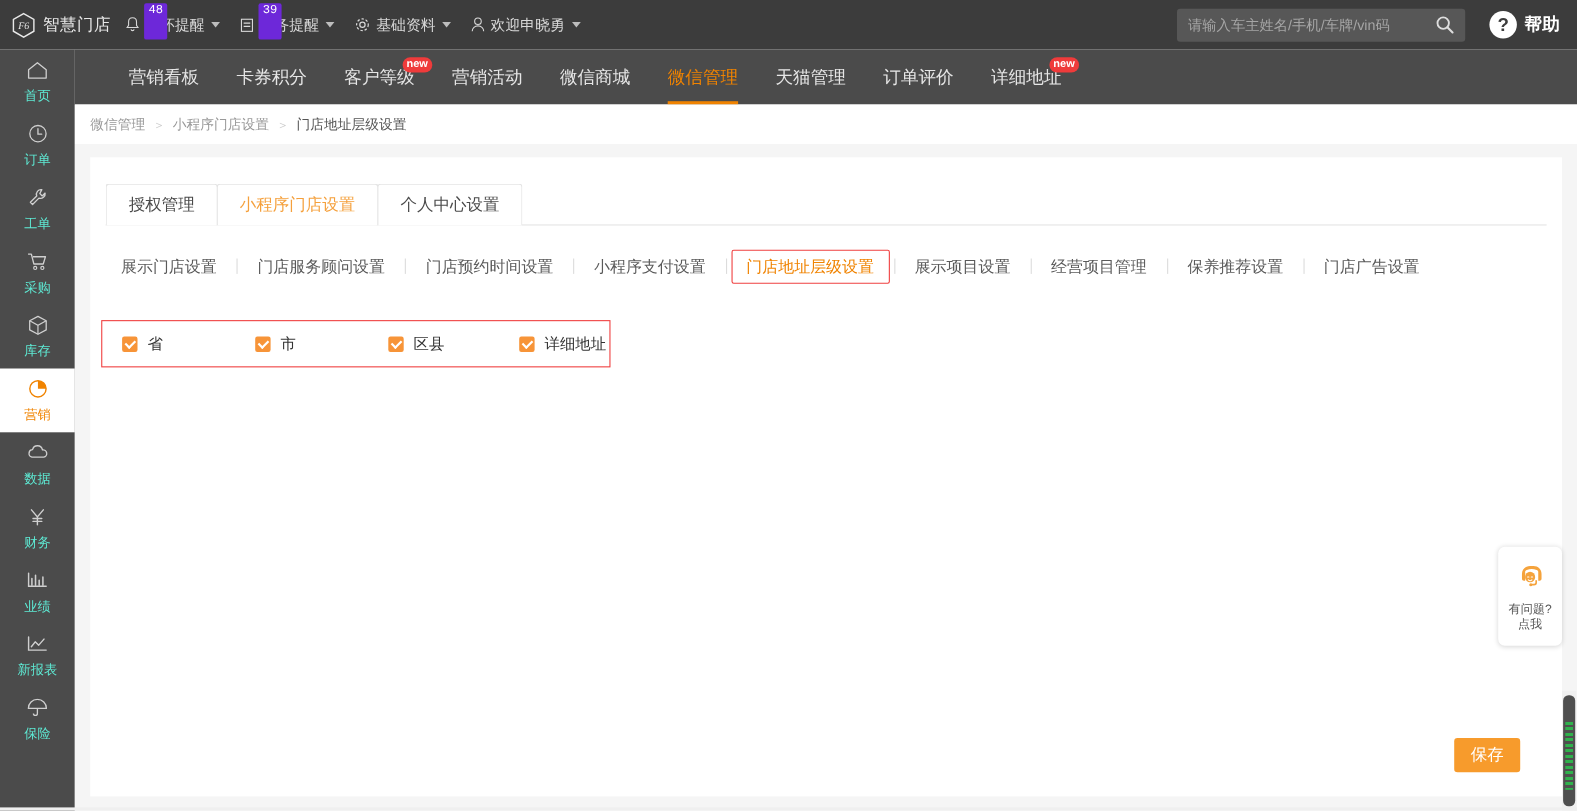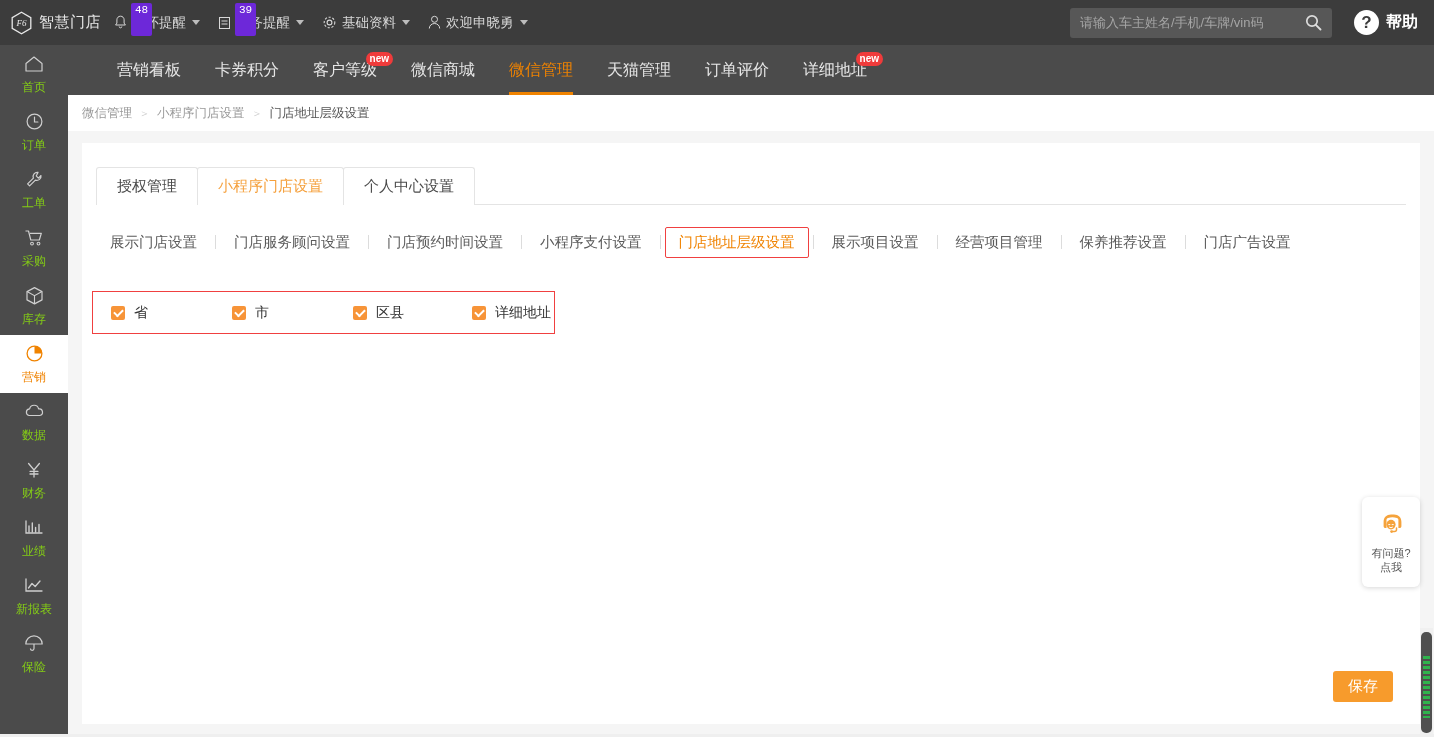--- a/index.html
+++ b/index.html
@@ -67,21 +67,21 @@
   }
   .help-label { color: #fff; font-size: 16px; font-weight: bold; }
 
   
   .sidebar {
     position: absolute; top: 45px; left: 0; width: 68px; height: 692px;
     background: #4b4b4b;
   }
   .side-item {
     height: 58px; display: flex; flex-direction: column; align-items: center;
-    justify-content: center; color: #84cc16; cursor: pointer;
+    justify-content: center; color: #5eead4; cursor: pointer;
   }
   .side-item .si-icon { height: 22px; display: flex; align-items: center; justify-content: center; }
   .side-item .si-label { font-size: 12px; margin-top: 4px; }
   .side-item.active { background: #fff; color: #f08300; }
 
   
   .secondnav {
     position: absolute; top: 45px; left: 68px; width: 1366px; height: 50px;
     background: #4b4b4b; display: flex; align-items: center; padding-left: 32px;
   }
@@ -158,21 +158,21 @@
     position: relative; flex: none;
   }
   .cb::after {
     content: ""; position: absolute; left: 3px; top: 3px;
     width: 7px; height: 4px; border-left: 2px solid #fff;
     border-bottom: 2px solid #fff; transform: rotate(-45deg);
   }
   .cb-label { font-size: 14px; color: #333; margin-left: 9px; white-space: nowrap; }
 
   .save-btn {
-    position: absolute; right: 27px; bottom: 22px;
+    position: absolute; right: 38px; bottom: 22px;
     background: #f79b2c; color: #fff; font-size: 15px; border: 0;
     width: 60px; height: 31px; border-radius: 3px; cursor: pointer;
     font-family: "Liberation Sans", "DejaVu Sans", sans-serif;
   }
 
   
   .float-help {
     position: absolute; right: 14px; top: 497px; width: 58px; height: 90px;
     background: #fff; border-radius: 6px; box-shadow: 0 1px 5px rgba(0,0,0,.16);
     display: flex; flex-direction: column; align-items: center;
@@ -397,20 +397,23 @@
 <div class="secondnav">
   <div class="sn-item">
     <span>营销看板</span>
   </div>
   <div class="sn-item">
     <span>卡券积分</span>
   </div>
   <div class="sn-item">
     <span>客户等级</span>
     <span class="new-badge">new</span>
+  </div>
+  <div class="sn-item">
+    <span>营销活动</span>
   </div>
   <div class="sn-item">
     <span>微信商城</span>
   </div>
   <div class="sn-item active">
     <span>微信管理</span>
   </div>
   <div class="sn-item">
     <span>天猫管理</span>
   </div>

